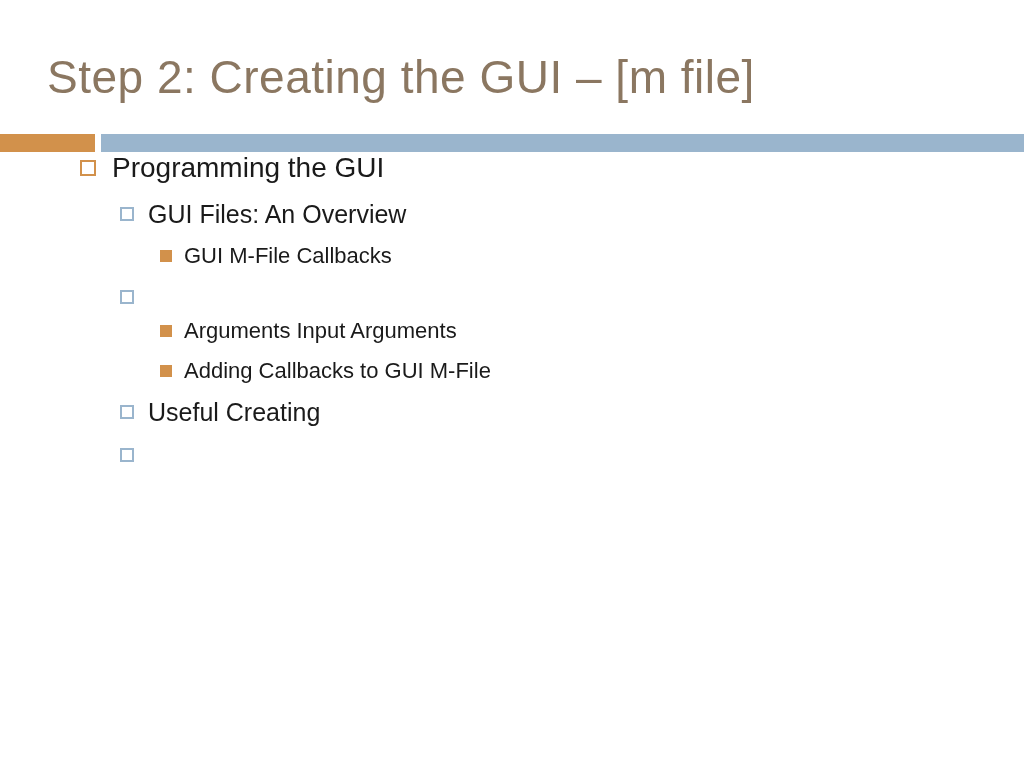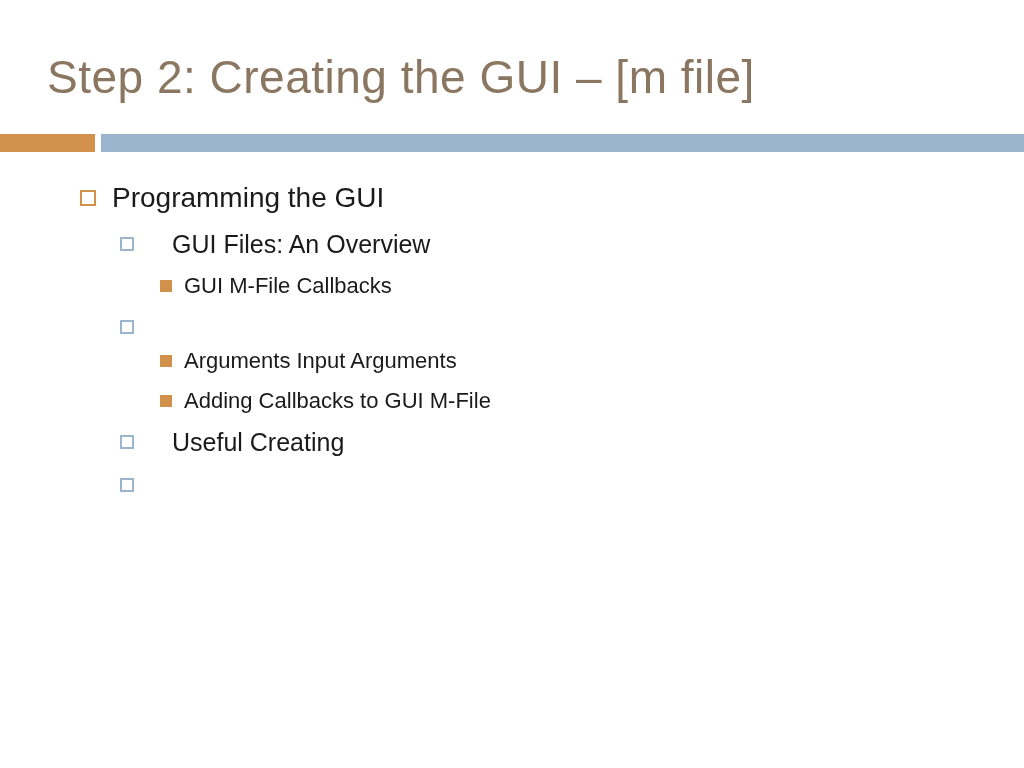--- a/index.html
+++ b/index.html
@@ -32,37 +32,35 @@
       background: #d2914b;
     }
     .accent-gap {
       width: 6px;
     }
     .accent-blue {
       flex: 1;
       background: #9ab5cd;
     }
     .content {
-      padding-top: 30px;
       padding-left: 80px;
       font-size: 28px;
       color: #1a1a1a;
     }
     .level1 {
       display: flex;
       align-items: flex-start;
       margin-bottom: 16px;
     }
     .level2 {
       display: flex;
       align-items: flex-start;
       margin-left: 40px;
       margin-bottom: 14px;
       font-size: 25px;
-      gap: 24px;
     }
     .level3 {
       display: flex;
       align-items: flex-start;
       margin-left: 80px;
       margin-bottom: 14px;
       font-size: 22px;
     }
     .bullet-open {
       display: inline-block;

